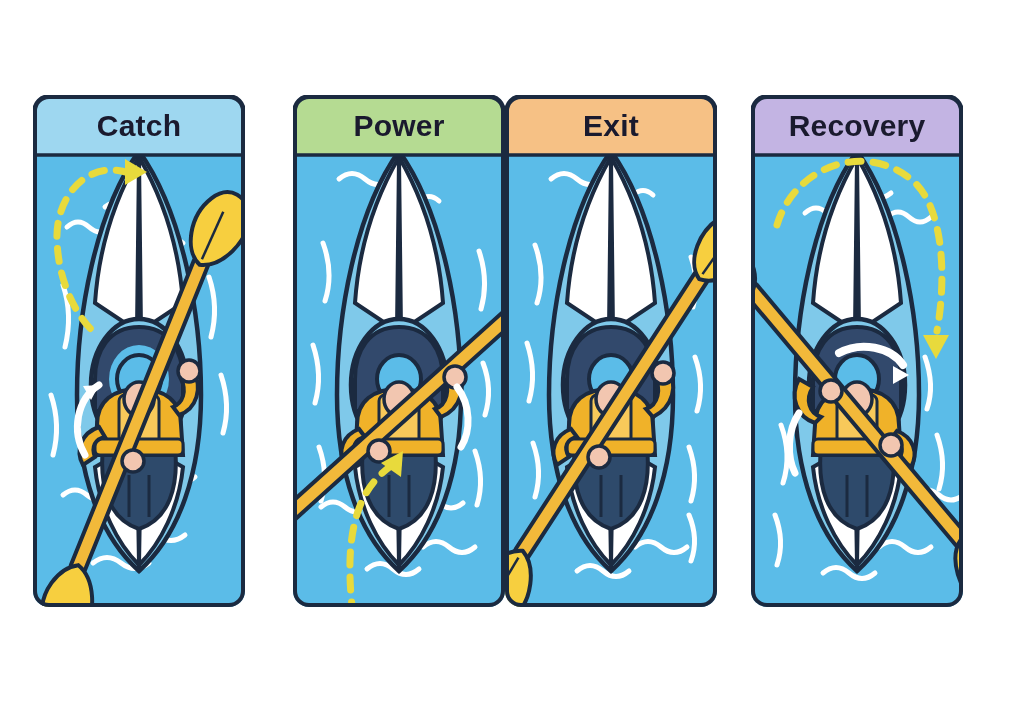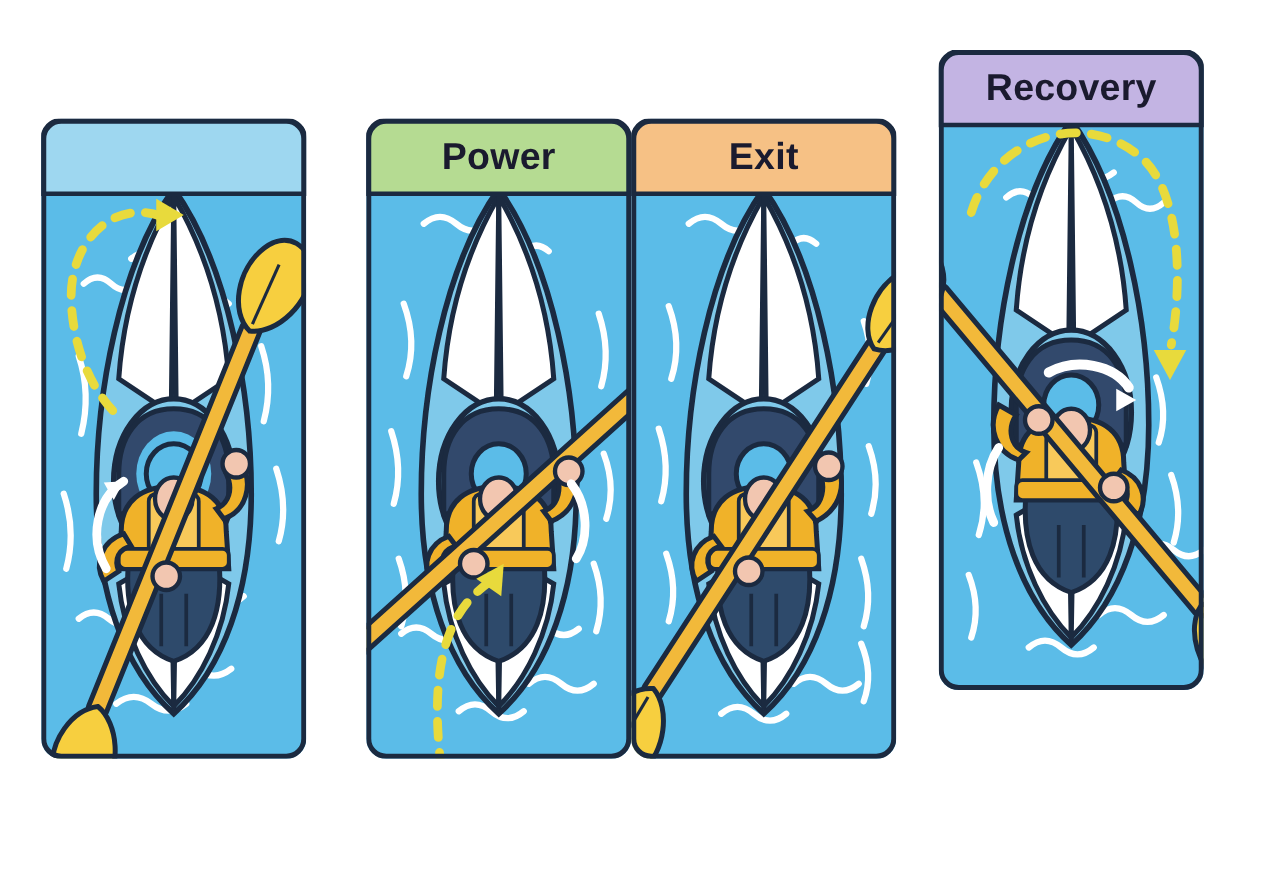--- a/index.html
+++ b/index.html
@@ -141,20 +141,21 @@
             <path d="M92 64 l 22 13 l -22 13 Z" fill="#e8da3c"></path>
           </g>
         </g>
 
         <g>
           <path d="M16 1 H196 A15 15 0 0 1 211 16 V60 H1 V16 A15 15 0 0 1 16 1 Z" fill="#9ed7f0" stroke="#1b2a40" stroke-width="3.5"></path>
         </g>
 
         <path d="M16 2 H196 A14 14 0 0 1 210 16 V496 A14 14 0 0 1 196 510 H16 A14 14 0 0 1 2 496 V16 A14 14 0 0 1 16 2 Z" fill="none" stroke="#1b2a40" stroke-width="4"></path>
       </svg>
+      <div class="phase-label" style="top:16px;">Catch</div>
     </div>
 
     <div class="panel" style="margin-left:48px; margin-top:95px;">
       <svg width="212" height="512" viewBox="0 0 212 512" xmlns="http://www.w3.org/2000/svg">
         <defs>
           <clipPath id="clipPower">
             <path d="M16 0 H196 A16 16 0 0 1 212 16 V496 A16 16 0 0 1 196 512 H16 A16 16 0 0 1 0 496 V16 A16 16 0 0 1 16 0 Z"></path>
           </clipPath>
         </defs>
 
@@ -295,21 +296,21 @@
         </g>
 
         <g>
           <path d="M16 1 H196 A15 15 0 0 1 211 16 V60 H1 V16 A15 15 0 0 1 16 1 Z" fill="#f6c185" stroke="#1b2a40" stroke-width="3.5"></path>
         </g>
         <path d="M16 2 H196 A14 14 0 0 1 210 16 V496 A14 14 0 0 1 196 510 H16 A14 14 0 0 1 2 496 V16 A14 14 0 0 1 16 2 Z" fill="none" stroke="#1b2a40" stroke-width="4"></path>
       </svg>
       <div class="phase-label" style="top:16px;">Exit</div>
     </div>
 
-    <div class="panel" style="margin-left:34px; margin-top:40px;">
+    <div class="panel" style="margin-left:34px; margin-top:95px;">
       <svg width="212" height="512" viewBox="0 0 212 512" xmlns="http://www.w3.org/2000/svg">
         <defs>
           <clipPath id="clipRecovery">
             <path d="M16 0 H196 A16 16 0 0 1 212 16 V496 A16 16 0 0 1 196 512 H16 A16 16 0 0 1 0 496 V16 A16 16 0 0 1 16 0 Z"></path>
           </clipPath>
         </defs>
 
         <g>
           <path d="M16 0 H196 A16 16 0 0 1 212 16 V496 A16 16 0 0 1 196 512 H16 A16 16 0 0 1 0 496 V16 A16 16 0 0 1 16 0 Z" fill="#5bbce8"></path>
         </g>

